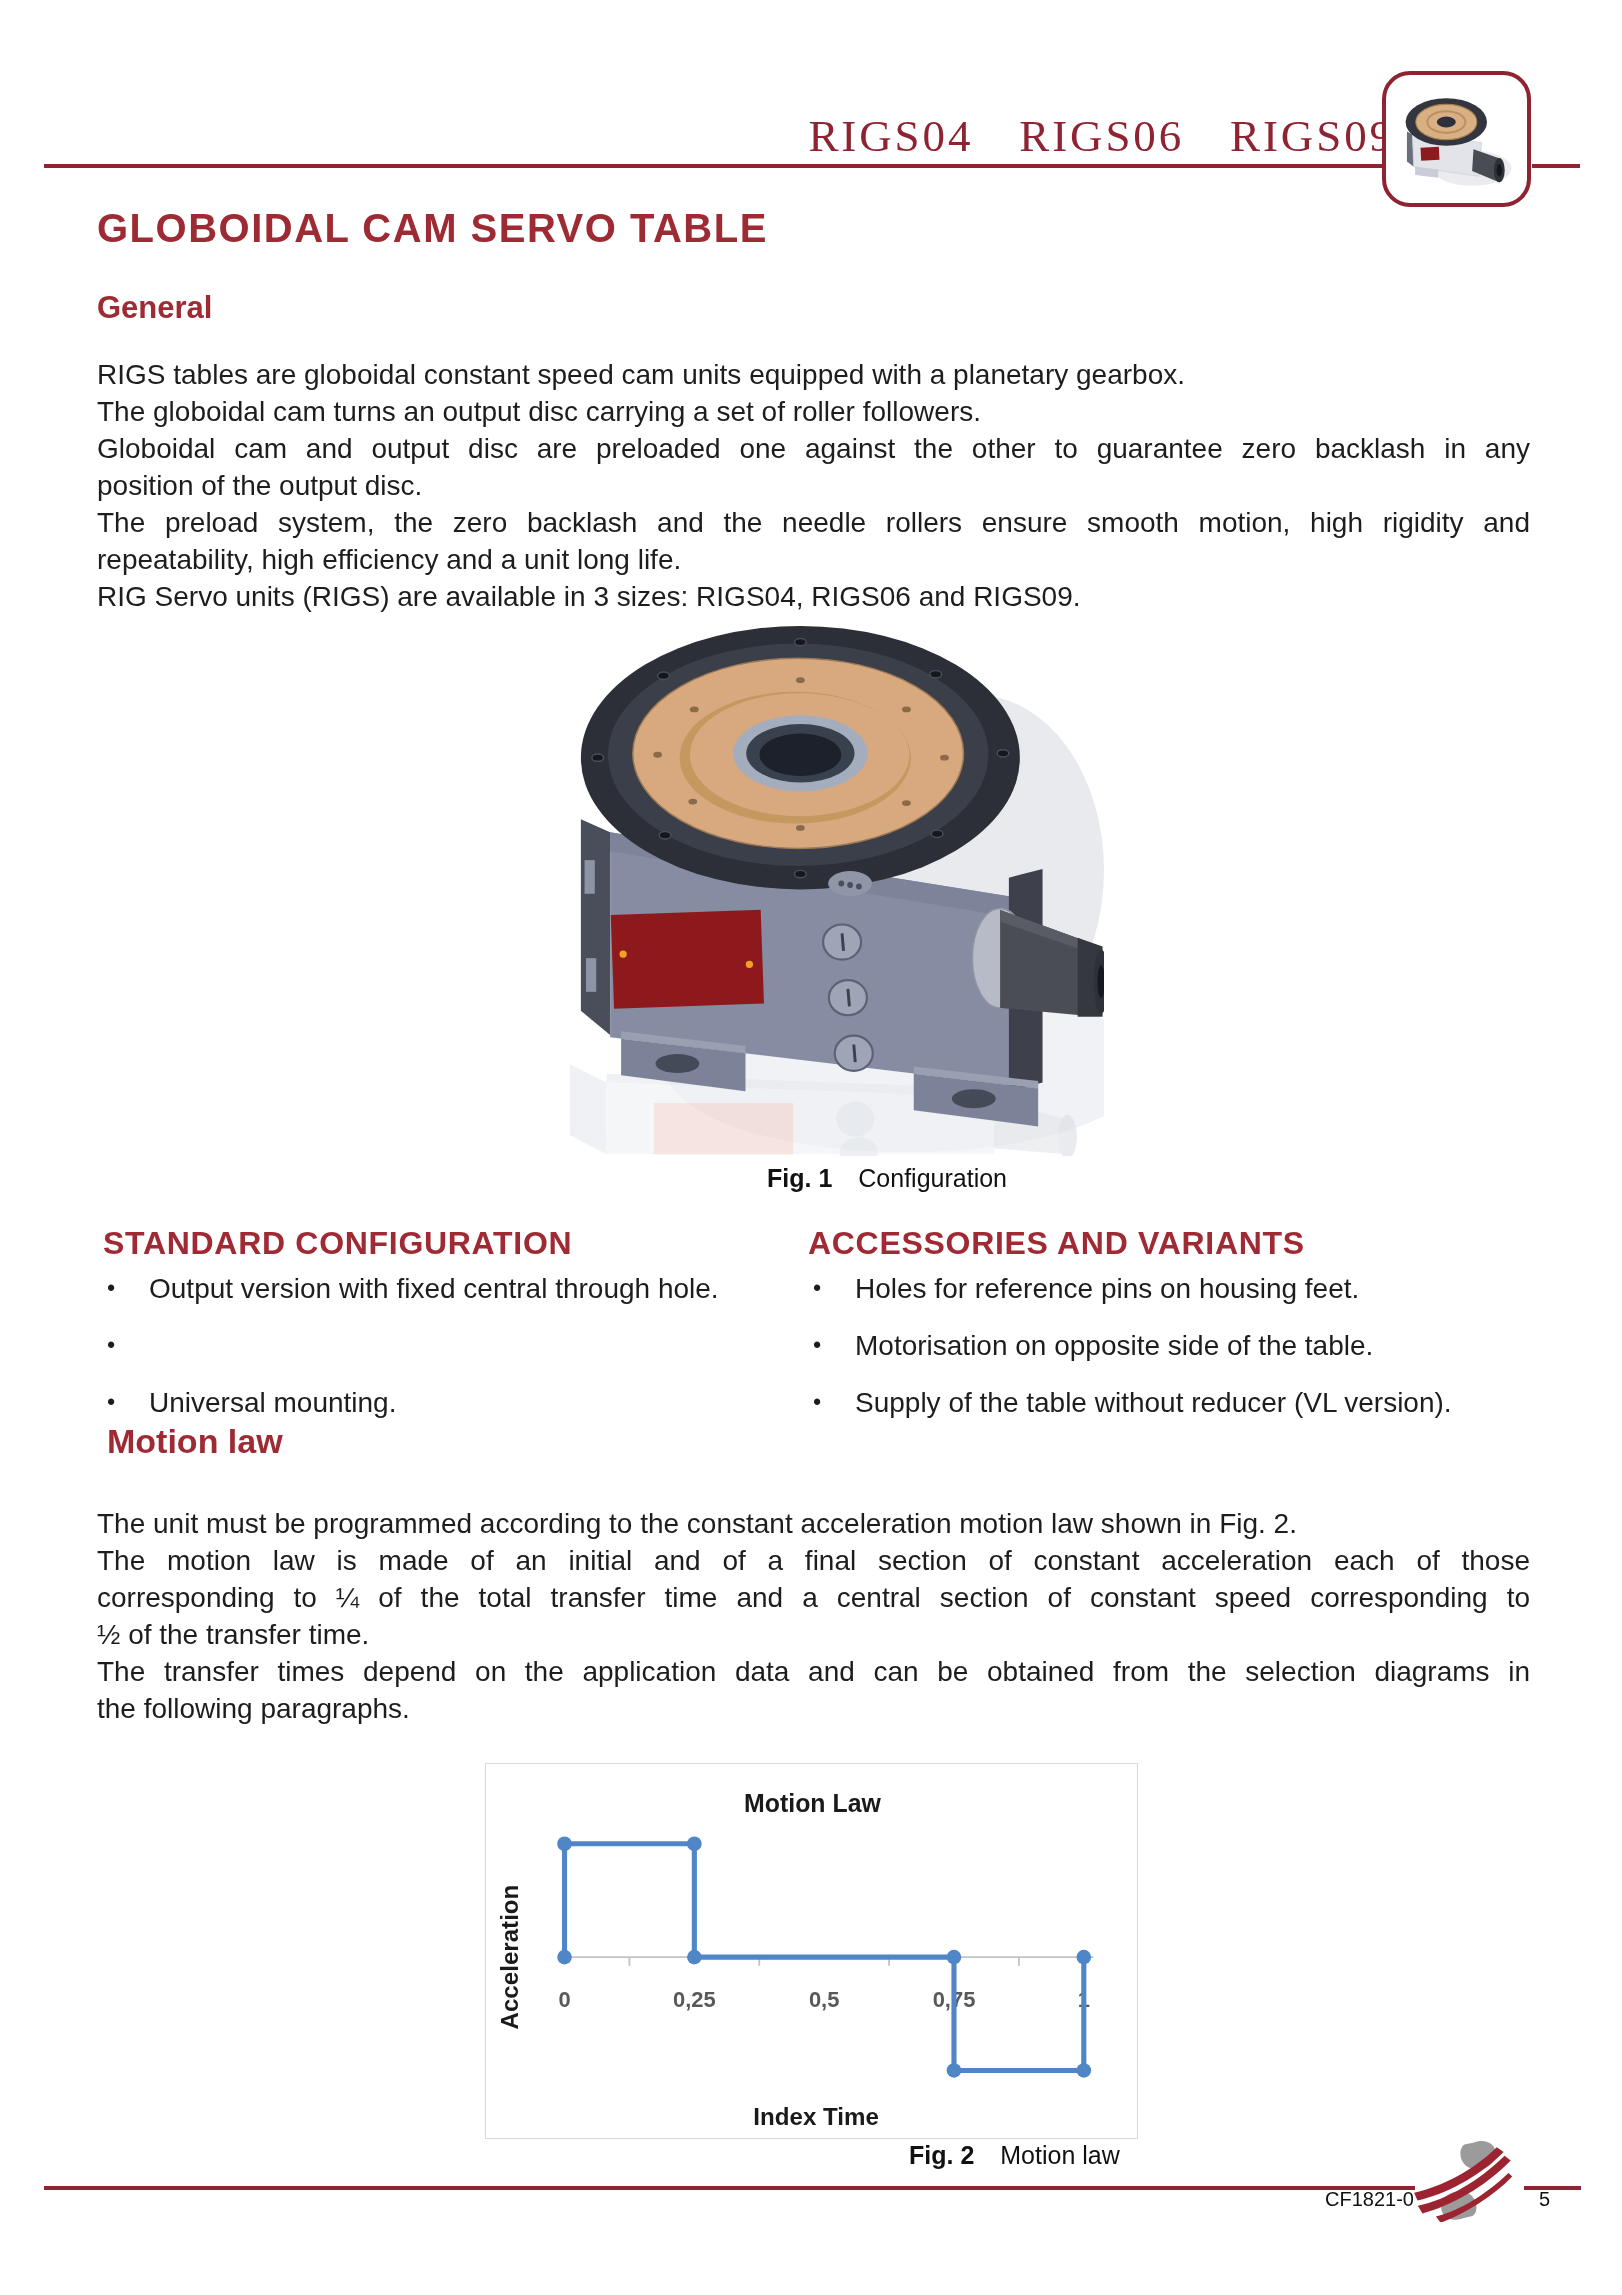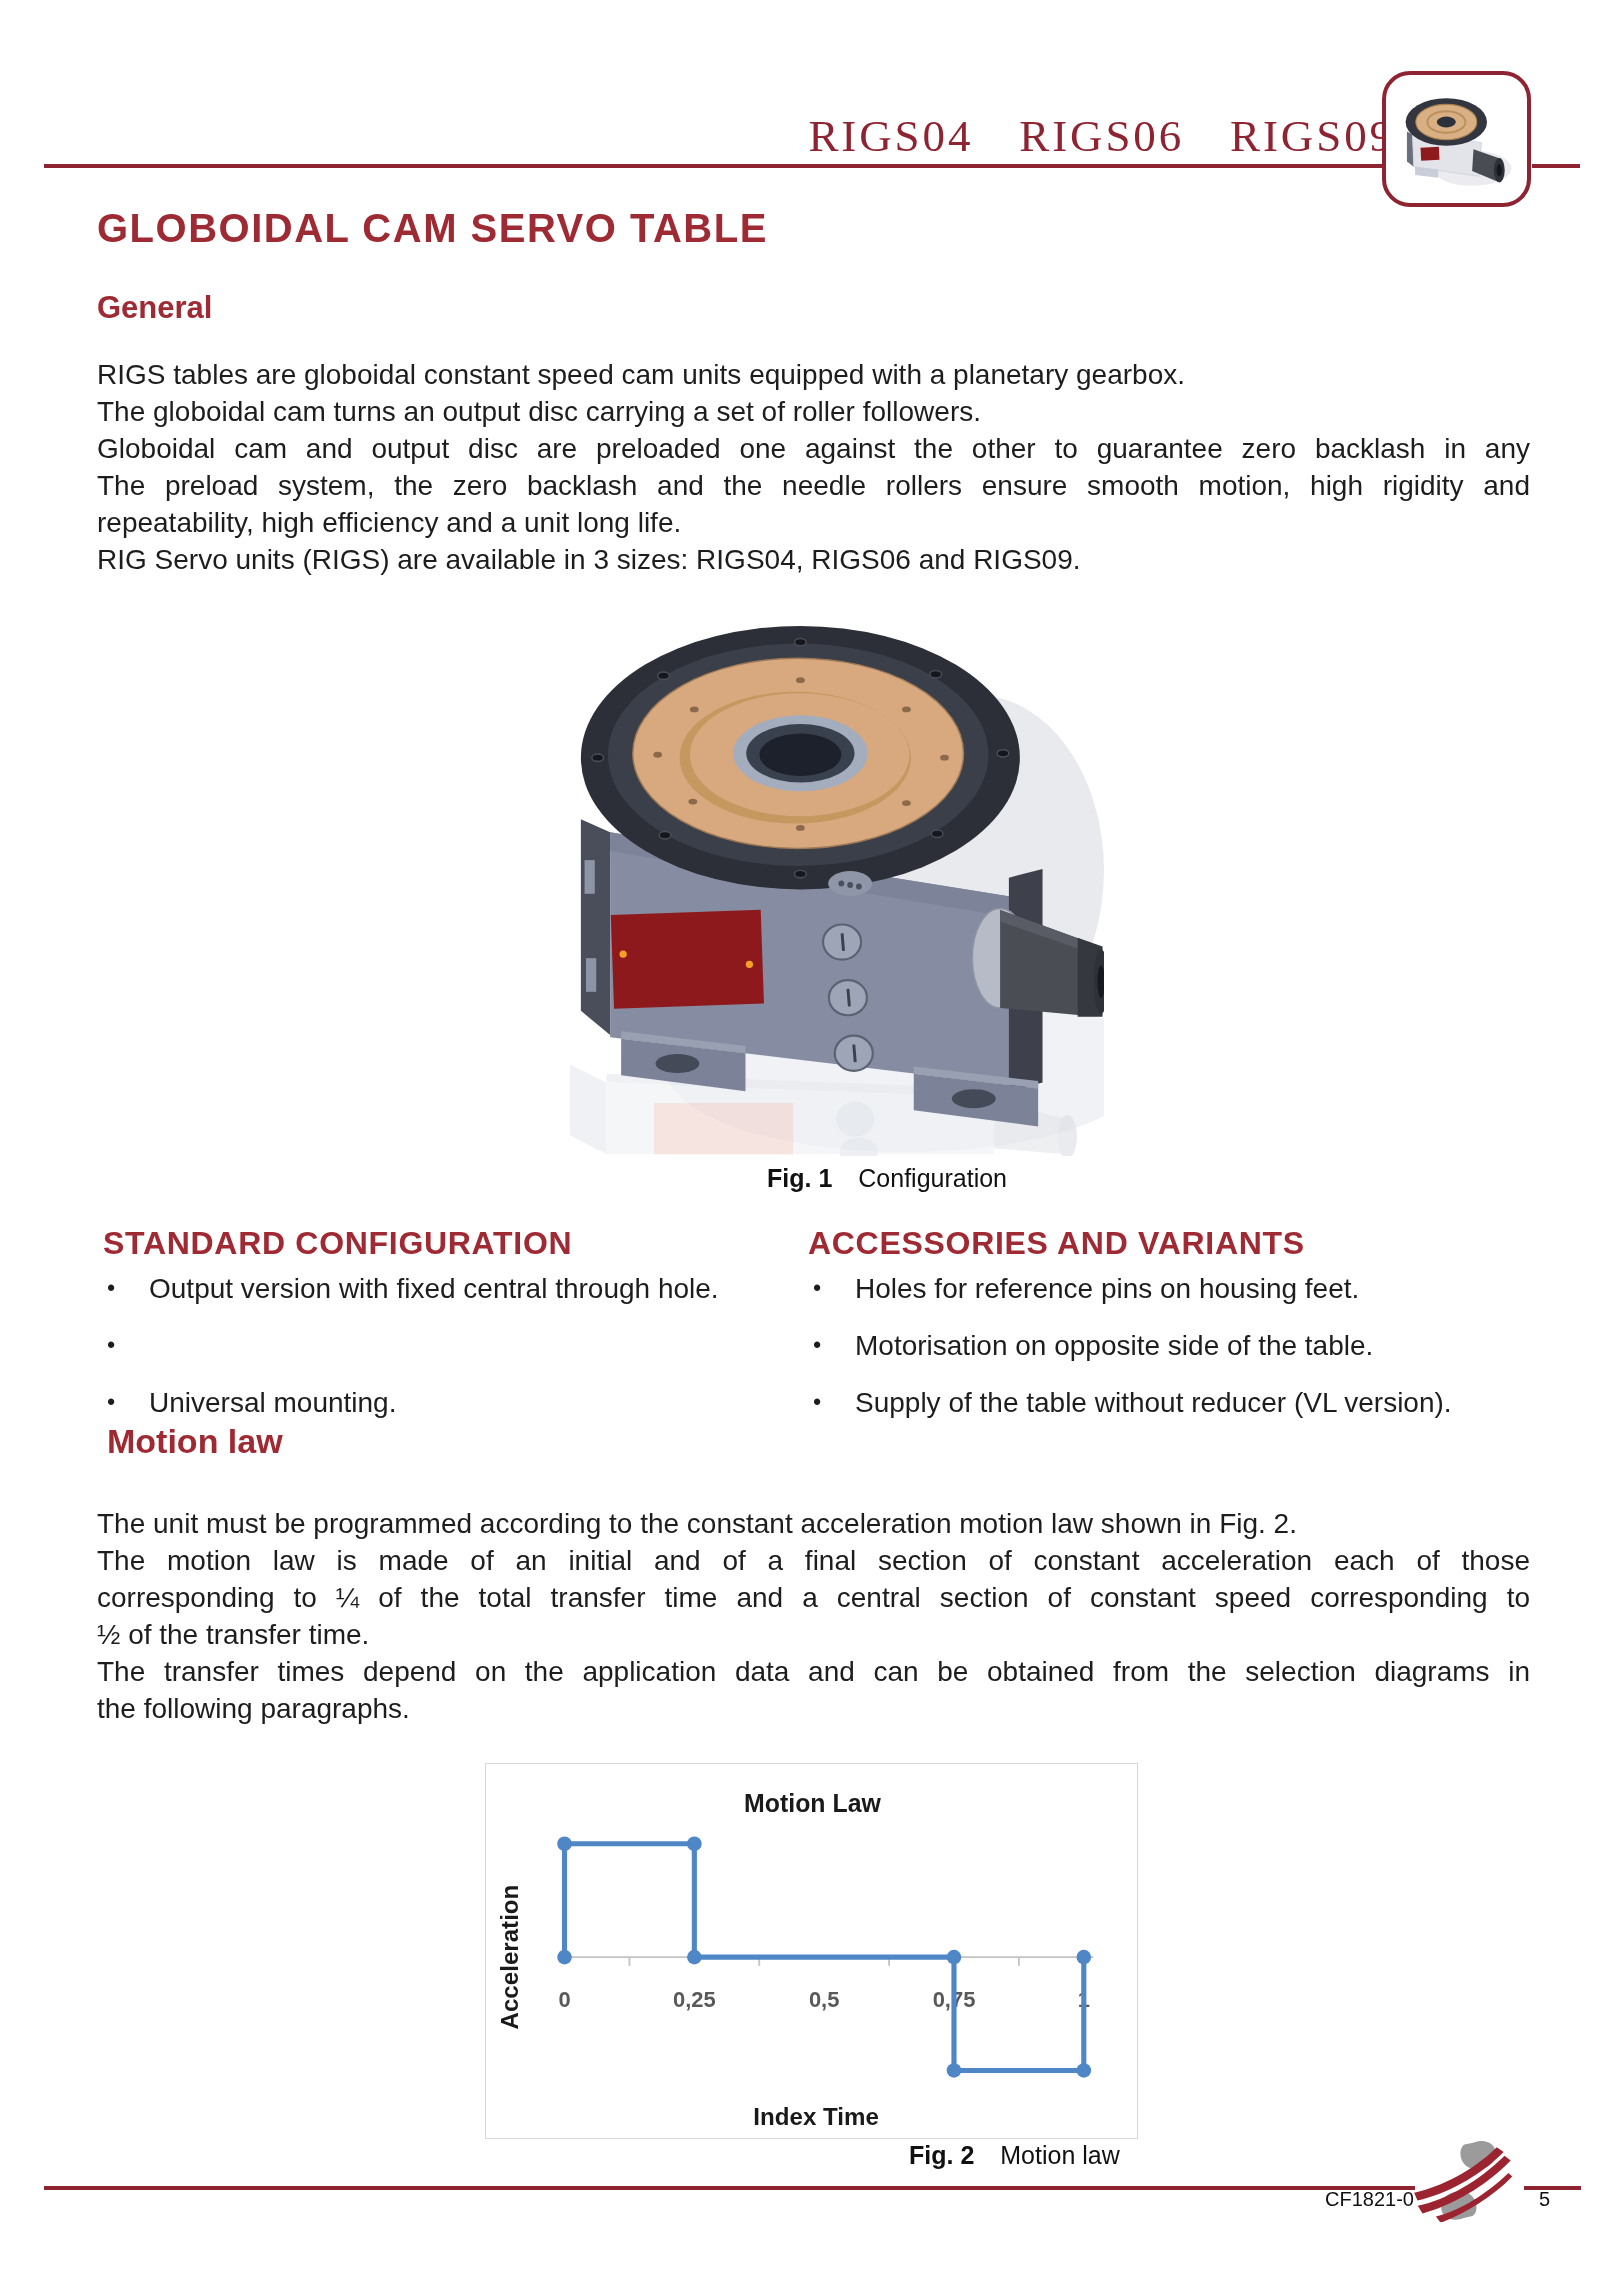--- a/index.html
+++ b/index.html
@@ -95,20 +95,21 @@
   <div class="sec-heading" id="general-heading">General</div>
   <div class="bodytext" id="general-body">
       <div class="para">
         <div class="tline">RIGS tables are globoidal constant speed cam units equipped with a planetary gearbox.</div>
       </div>
       <div class="para">
         <div class="tline">The globoidal cam turns an output disc carrying a set of roller followers.</div>
       </div>
       <div class="para">
         <div class="tline stretch">Globoidal cam and output disc are preloaded one against the other to guarantee zero backlash in any</div>
+        <div class="tline">position of the output disc.</div>
       </div>
       <div class="para">
         <div class="tline stretch">The preload system, the zero backlash and the needle rollers ensure smooth motion, high rigidity and</div>
         <div class="tline">repeatability, high efficiency and a unit long life.</div>
       </div>
       <div class="para">
         <div class="tline">RIG Servo units (RIGS) are available in 3 sizes: RIGS04, RIGS06 and RIGS09.</div>
       </div>
     </div>
 

